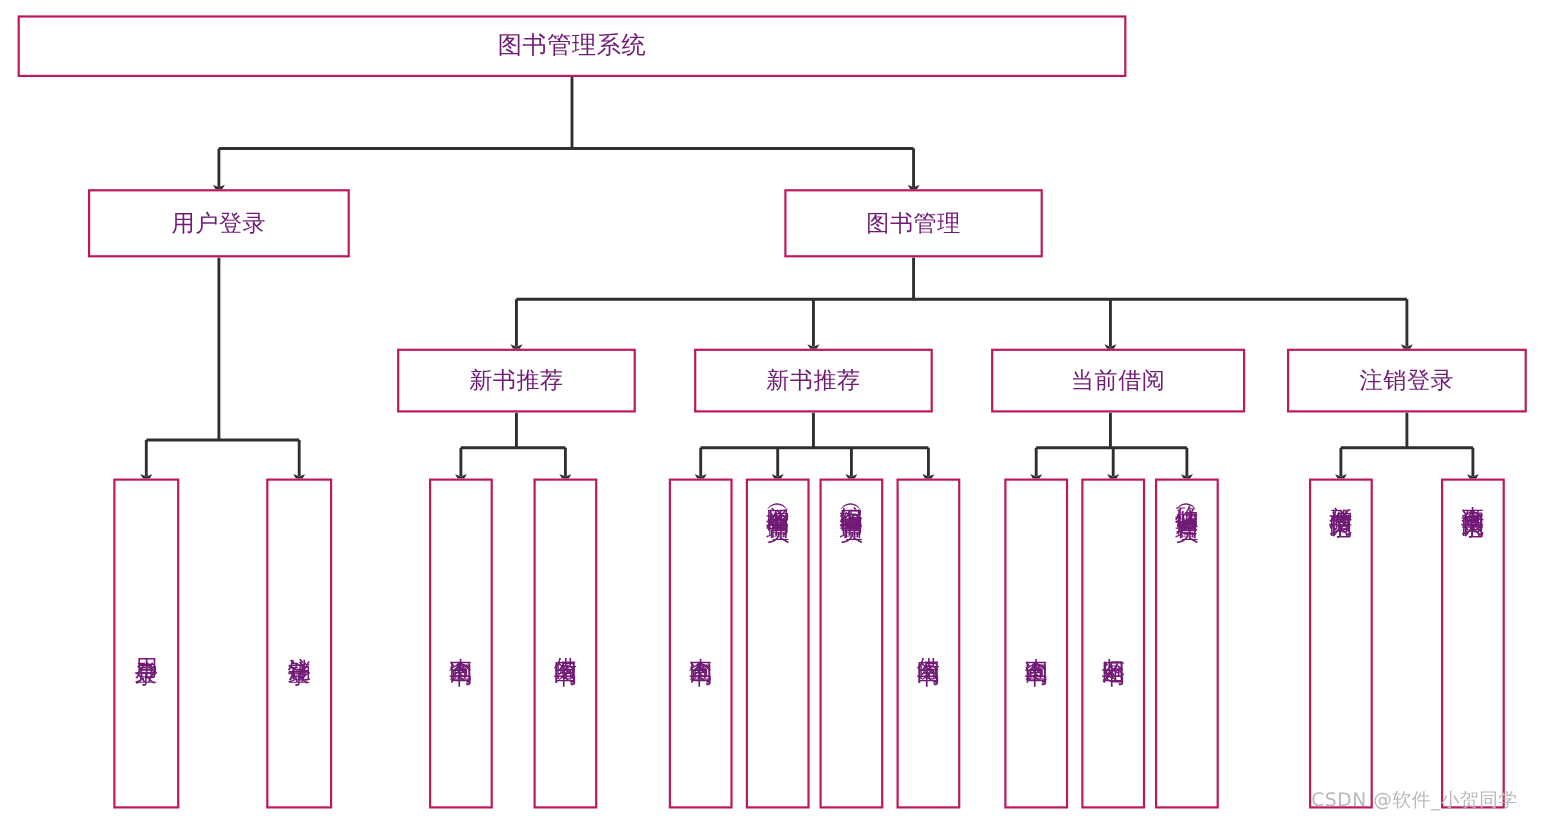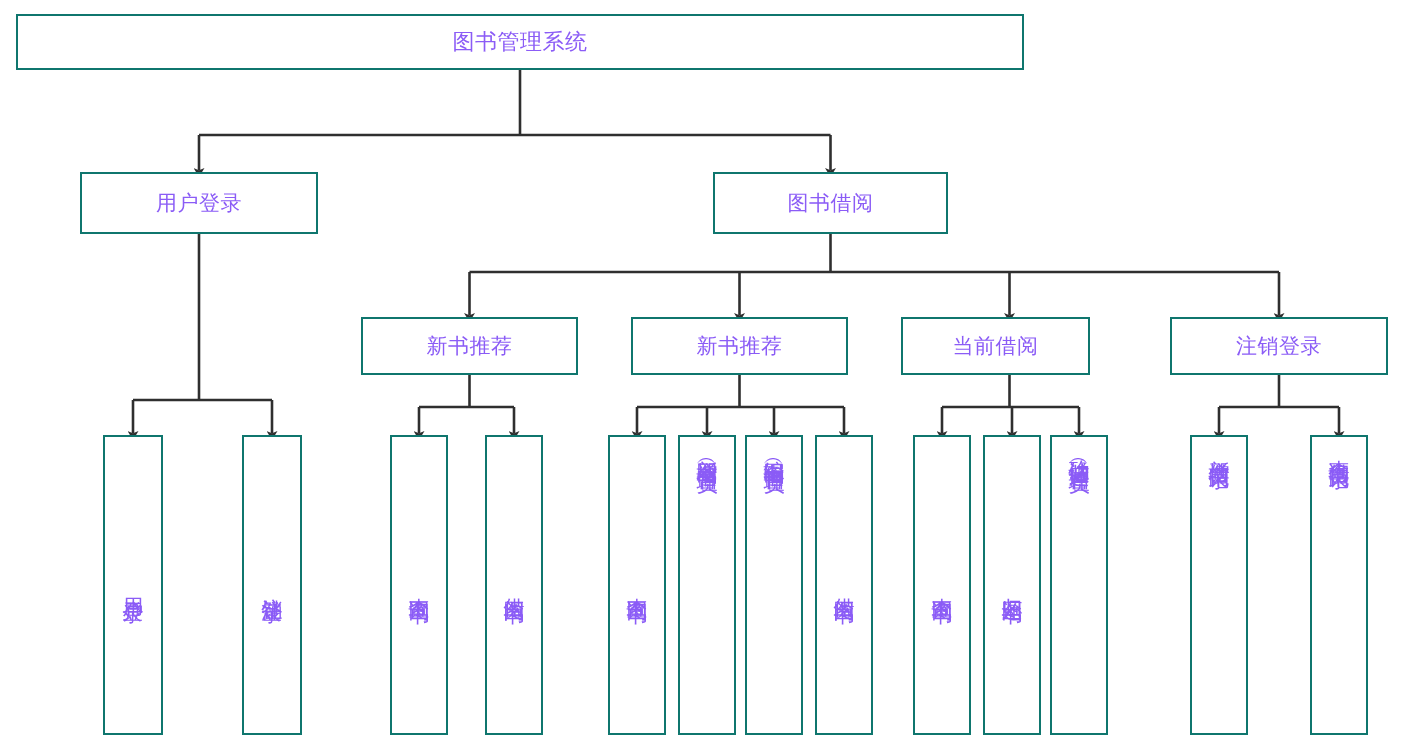--- a/index.html
+++ b/index.html
@@ -22,25 +22,25 @@
     left: 0;
     top: 0;
     width: 1405px;
     height: 747px;
     pointer-events: none;
   }
   .node {
     position: absolute;
     box-sizing: border-box;
     background: #ffffff;
-    border: 2px solid #0f766e;
+    border: 2px solid #be185d;
     display: flex;
     align-items: center;
     justify-content: center;
-    color: #8b5cf6;
+    color: #701a75;
   }
   .node .label {
     display: block;
     text-align: center;
     line-height: 1.18;
     letter-spacing: 0.5px;
   }
   
   .node.h .label {
     writing-mode: horizontal-tb;
@@ -119,29 +119,29 @@
       <line x1="1339" y1="407" x2="1339" y2="433" stroke="#2f2f2f" stroke-width="2.6" marker-end="url(#arrow)"></line>
     </svg>
   <div id="nodes">
       <div class="node h root" style="left: 16px; top: 14px; width: 1008px; height: 56px;">
         <span class="label">图书管理系统</span>
       </div>
       <div class="node h" style="left: 80px; top: 172px; width: 238px; height: 62px;">
         <span class="label">用户登录</span>
       </div>
       <div class="node h" style="left: 713px; top: 172px; width: 235px; height: 62px;">
-        <span class="label">图书借阅</span>
+        <span class="label">图书管理</span>
       </div>
       <div class="node h" style="left: 361px; top: 317px; width: 217px; height: 58px;">
         <span class="label">新书推荐</span>
       </div>
       <div class="node h" style="left: 631px; top: 317px; width: 217px; height: 58px;">
         <span class="label">新书推荐</span>
       </div>
-      <div class="node h" style="left: 901px; top: 317px; width: 189px; height: 58px;">
+      <div class="node h" style="left: 901px; top: 317px; width: 231px; height: 58px;">
         <span class="label">当前借阅</span>
       </div>
       <div class="node h" style="left: 1170px; top: 317px; width: 218px; height: 58px;">
         <span class="label">注销登录</span>
       </div>
       <div class="node v mid" style="left: 103px; top: 435px; width: 60px; height: 300px;">
         <span class="label">用户登录</span>
       </div>
       <div class="node v mid" style="left: 242px; top: 435px; width: 60px; height: 300px;">
         <span class="label">注销登录</span>
@@ -173,13 +173,14 @@
       <div class="node v" style="left: 1050px; top: 435px; width: 58px; height: 300px;">
         <span class="label">确认归还（管理员）</span>
       </div>
       <div class="node v" style="left: 1190px; top: 435px; width: 58px; height: 300px;">
         <span class="label">新增借阅记录</span>
       </div>
       <div class="node v" style="left: 1310px; top: 435px; width: 58px; height: 300px;">
         <span class="label">查询借阅记录</span>
       </div>
     </div>
+  <div class="watermark" style="left: 1192px; top: 716px;">CSDN @软件_小贺同学</div>
 </div>
 
 </body></html>

